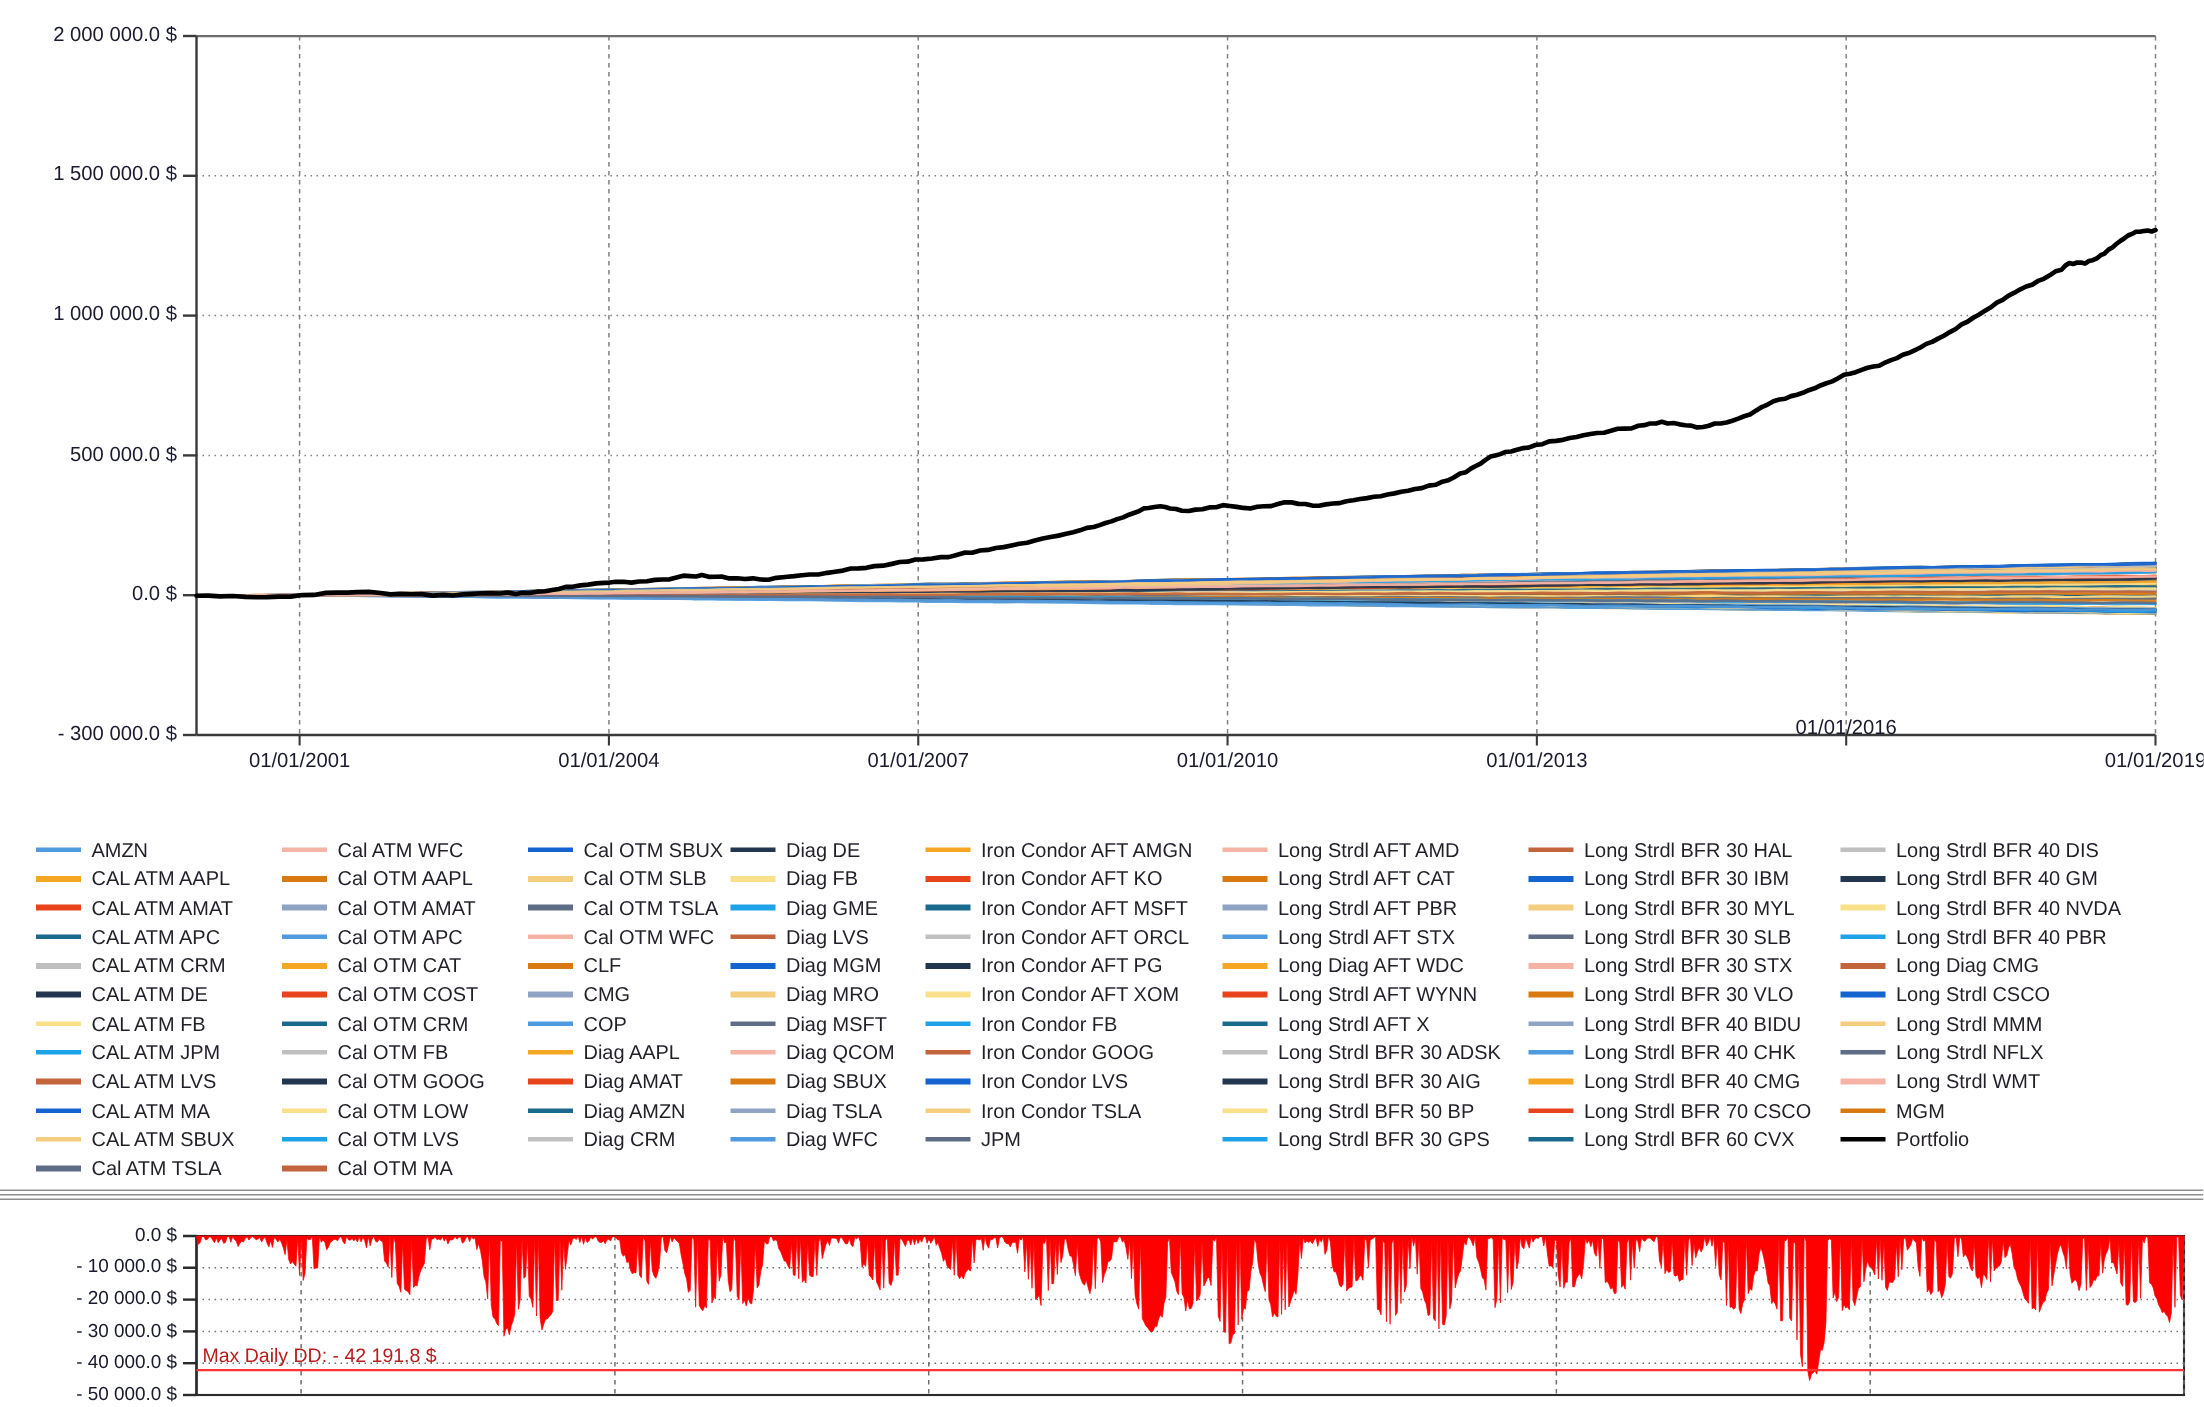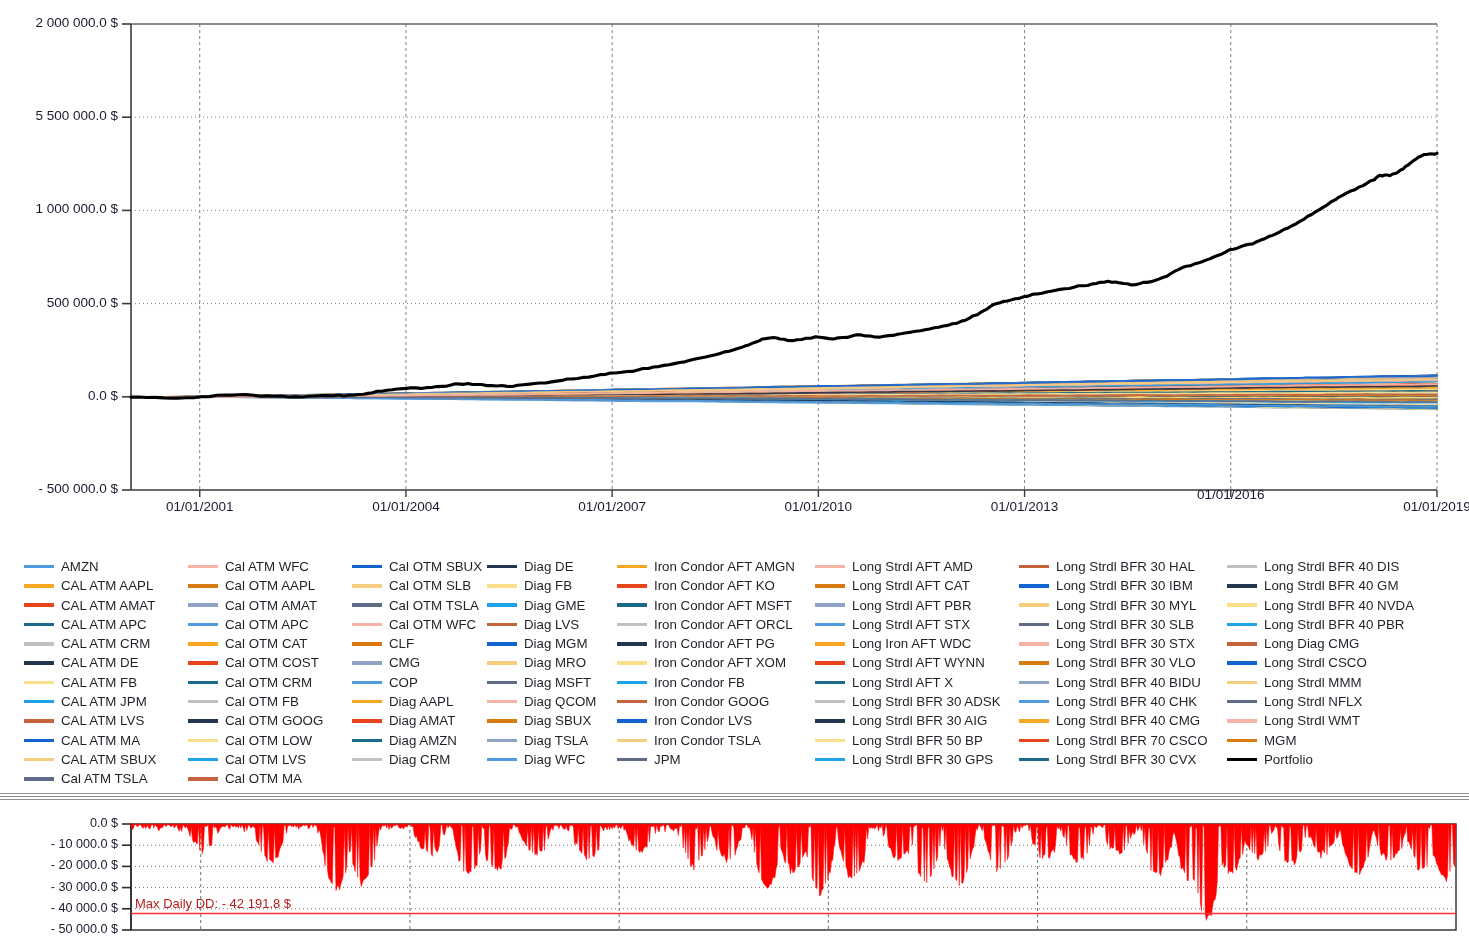--- a/index.html
+++ b/index.html
@@ -207,33 +207,33 @@
         <path d="M131.0 396.8 L139.7 396.8 L148.4 396.8 L157.1 396.8 L165.8 396.8 L174.5 396.8 L183.2 396.8 L191.9 396.8 L200.7 396.8 L209.4 396.8 L218.1 396.8 L226.8 396.8 L235.5 396.8 L244.2 396.8 L252.9 396.8 L261.6 396.8 L270.3 396.8 L279.0 396.8 L287.7 396.8 L296.4 396.8 L305.1 396.8 L313.8 396.8 L322.5 396.8 L331.3 396.8 L340.0 396.8 L348.7 396.8 L357.4 396.8 L366.1 396.8 L374.8 396.8 L383.5 396.8 L392.2 396.8 L400.9 396.8 L409.6 396.8 L418.3 396.8 L427.0 396.8 L435.7 396.8 L444.4 396.8 L453.1 396.8 L461.9 396.8 L470.6 396.8 L479.3 396.9 L488.0 396.9 L496.7 396.9 L505.4 397.0 L514.1 397.0 L522.8 397.1 L531.5 397.1 L540.2 397.2 L548.9 397.3 L557.6 397.4 L566.3 397.4 L575.0 397.5 L583.7 397.5 L592.5 397.4 L601.2 397.5 L609.9 397.5 L618.6 397.6 L627.3 397.6 L636.0 397.8 L644.7 397.9 L653.4 397.8 L662.1 398.0 L670.8 397.9 L679.5 397.8 L688.2 398.1 L696.9 398.0 L705.6 398.0 L714.3 398.0 L723.1 398.3 L731.8 398.4 L740.5 398.2 L749.2 398.3 L757.9 398.5 L766.6 398.6 L775.3 398.6 L784.0 398.5 L792.7 398.6 L801.4 398.9 L810.1 398.8 L818.8 399.0 L827.5 399.0 L836.2 399.0 L844.9 399.1 L853.7 399.4 L862.4 399.1 L871.1 399.0 L879.8 399.2 L888.5 399.3 L897.2 399.3 L905.9 399.4 L914.6 399.5 L923.3 399.6 L932.0 399.5 L940.7 399.8 L949.4 399.5 L958.1 399.6 L966.8 399.8 L975.5 399.9 L984.3 399.9 L993.0 400.1 L1001.7 400.0 L1010.4 400.0 L1019.1 399.8 L1027.8 400.1 L1036.5 400.3 L1045.2 400.2 L1053.9 400.0 L1062.6 400.2 L1071.3 400.5 L1080.0 400.3 L1088.7 400.2 L1097.4 400.6 L1106.1 400.5 L1114.9 400.4 L1123.6 400.4 L1132.3 400.7 L1141.0 400.9 L1149.7 400.9 L1158.4 401.0 L1167.1 401.0 L1175.8 400.8 L1184.5 401.0 L1193.2 401.1 L1201.9 400.9 L1210.6 401.1 L1219.3 401.0 L1228.0 401.0 L1236.7 401.2 L1245.5 401.5 L1254.2 401.5 L1262.9 401.7 L1271.6 401.7 L1280.3 401.7 L1289.0 401.9 L1297.7 401.7 L1306.4 401.6 L1315.1 401.7 L1323.8 401.8 L1332.5 402.1 L1341.2 402.1 L1349.9 402.2 L1358.6 402.3 L1367.3 402.4 L1376.1 402.5 L1384.8 402.6 L1393.5 402.4 L1402.2 402.3 L1410.9 402.2 L1419.6 402.3 L1428.3 402.4 L1437.0 402.5 " fill="none" stroke="#1FA3E8" stroke-width="1.7" stroke-linejoin="round" stroke-linecap="round" opacity="0.92"></path>
         <path d="M131.0 396.8 L139.7 396.8 L148.4 396.8 L157.1 396.8 L165.8 396.8 L174.5 396.8 L183.2 396.8 L191.9 396.8 L200.7 396.8 L209.4 396.8 L218.1 396.8 L226.8 396.8 L235.5 396.8 L244.2 396.8 L252.9 396.8 L261.6 396.8 L270.3 396.8 L279.0 396.8 L287.7 396.8 L296.4 396.8 L305.1 396.8 L313.8 396.8 L322.5 396.8 L331.3 396.8 L340.0 396.8 L348.7 396.8 L357.4 396.8 L366.1 396.8 L374.8 396.8 L383.5 396.8 L392.2 396.8 L400.9 396.8 L409.6 396.8 L418.3 396.8 L427.0 396.8 L435.7 396.8 L444.4 396.7 L453.1 396.6 L461.9 396.7 L470.6 396.6 L479.3 396.7 L488.0 396.6 L496.7 396.6 L505.4 396.6 L514.1 396.6 L522.8 396.6 L531.5 396.6 L540.2 396.6 L548.9 396.5 L557.6 396.4 L566.3 396.5 L575.0 396.5 L583.7 396.4 L592.5 396.4 L601.2 396.5 L609.9 396.5 L618.6 396.5 L627.3 396.5 L636.0 396.5 L644.7 396.2 L653.4 396.2 L662.1 396.1 L670.8 396.0 L679.5 396.0 L688.2 395.8 L696.9 396.0 L705.6 395.9 L714.3 396.0 L723.1 396.0 L731.8 395.8 L740.5 396.0 L749.2 395.8 L757.9 395.7 L766.6 396.0 L775.3 396.0 L784.0 395.7 L792.7 396.0 L801.4 395.9 L810.1 395.8 L818.8 396.0 L827.5 396.0 L836.2 396.1 L844.9 396.0 L853.7 396.0 L862.4 395.8 L871.1 395.7 L879.8 395.9 L888.5 396.0 L897.2 396.0 L905.9 395.6 L914.6 395.6 L923.3 395.8 L932.0 395.5 L940.7 395.4 L949.4 395.6 L958.1 395.4 L966.8 395.5 L975.5 395.6 L984.3 395.6 L993.0 395.6 L1001.7 395.7 L1010.4 395.5 L1019.1 395.5 L1027.8 395.2 L1036.5 395.4 L1045.2 395.4 L1053.9 395.3 L1062.6 395.5 L1071.3 395.5 L1080.0 395.2 L1088.7 395.3 L1097.4 395.4 L1106.1 395.2 L1114.9 395.2 L1123.6 395.2 L1132.3 394.8 L1141.0 394.9 L1149.7 395.1 L1158.4 395.1 L1167.1 395.1 L1175.8 395.3 L1184.5 395.0 L1193.2 395.0 L1201.9 394.9 L1210.6 394.8 L1219.3 395.0 L1228.0 395.1 L1236.7 394.7 L1245.5 394.8 L1254.2 394.7 L1262.9 394.5 L1271.6 394.6 L1280.3 394.7 L1289.0 394.8 L1297.7 394.6 L1306.4 394.8 L1315.1 394.8 L1323.8 394.7 L1332.5 394.4 L1341.2 394.5 L1349.9 394.3 L1358.6 394.3 L1367.3 394.2 L1376.1 394.5 L1384.8 394.3 L1393.5 394.3 L1402.2 394.5 L1410.9 394.5 L1419.6 394.3 L1428.3 394.5 L1437.0 394.6 " fill="none" stroke="#C4643C" stroke-width="1.7" stroke-linejoin="round" stroke-linecap="round" opacity="0.92"></path>
         <path d="M131.0 396.8 L139.7 396.8 L148.4 396.8 L157.1 396.8 L165.8 396.8 L174.5 396.8 L183.2 396.8 L191.9 396.8 L200.7 396.8 L209.4 396.8 L218.1 396.7 L226.8 396.6 L235.5 396.5 L244.2 396.4 L252.9 396.2 L261.6 396.0 L270.3 395.9 L279.0 395.7 L287.7 395.6 L296.4 395.4 L305.1 395.3 L313.8 395.1 L322.5 394.9 L331.3 394.8 L340.0 394.6 L348.7 394.4 L357.4 394.4 L366.1 394.2 L374.8 394.0 L383.5 393.9 L392.2 393.8 L400.9 393.5 L409.6 393.5 L418.3 393.5 L427.0 393.3 L435.7 393.0 L444.4 392.8 L453.1 392.6 L461.9 392.4 L470.6 392.4 L479.3 392.3 L488.0 392.2 L496.7 392.1 L505.4 391.8 L514.1 391.8 L522.8 391.6 L531.5 391.3 L540.2 391.0 L548.9 391.0 L557.6 390.9 L566.3 390.9 L575.0 390.9 L583.7 390.7 L592.5 390.3 L601.2 390.4 L609.9 389.9 L618.6 389.7 L627.3 389.8 L636.0 389.6 L644.7 389.7 L653.4 389.6 L662.1 389.1 L670.8 389.1 L679.5 389.0 L688.2 388.6 L696.9 388.3 L705.6 388.5 L714.3 388.4 L723.1 388.4 L731.8 388.0 L740.5 388.1 L749.2 387.8 L757.9 387.4 L766.6 387.1 L775.3 387.0 L784.0 387.2 L792.7 386.8 L801.4 386.7 L810.1 386.5 L818.8 386.2 L827.5 386.2 L836.2 386.0 L844.9 386.0 L853.7 385.8 L862.4 385.6 L871.1 385.6 L879.8 385.4 L888.5 385.2 L897.2 385.2 L905.9 385.0 L914.6 384.8 L923.3 384.4 L932.0 384.3 L940.7 384.1 L949.4 384.0 L958.1 384.0 L966.8 383.9 L975.5 384.0 L984.3 383.8 L993.0 383.5 L1001.7 383.4 L1010.4 383.2 L1019.1 383.1 L1027.8 383.0 L1036.5 382.6 L1045.2 382.6 L1053.9 382.2 L1062.6 381.9 L1071.3 381.9 L1080.0 381.8 L1088.7 381.7 L1097.4 381.5 L1106.1 381.4 L1114.9 381.0 L1123.6 381.0 L1132.3 381.2 L1141.0 380.9 L1149.7 380.8 L1158.4 380.5 L1167.1 380.1 L1175.8 380.0 L1184.5 380.1 L1193.2 380.1 L1201.9 379.9 L1210.6 379.9 L1219.3 379.4 L1228.0 379.5 L1236.7 379.3 L1245.5 379.1 L1254.2 378.9 L1262.9 378.6 L1271.6 378.4 L1280.3 378.5 L1289.0 378.1 L1297.7 378.1 L1306.4 377.7 L1315.1 377.7 L1323.8 377.8 L1332.5 377.8 L1341.2 377.3 L1349.9 377.0 L1358.6 376.9 L1367.3 377.0 L1376.1 376.6 L1384.8 376.3 L1393.5 376.3 L1402.2 376.4 L1410.9 376.4 L1419.6 376.4 L1428.3 376.1 L1437.0 375.8 " fill="none" stroke="#1464D0" stroke-width="1.7" stroke-linejoin="round" stroke-linecap="round" opacity="0.92"></path>
         <path d="M131.0 396.8 L139.7 396.8 L148.4 396.8 L157.1 396.8 L165.8 396.8 L174.5 396.8 L183.2 396.8 L191.9 396.8 L200.7 396.8 L209.4 396.8 L218.1 396.7 L226.8 396.7 L235.5 396.6 L244.2 396.4 L252.9 396.3 L261.6 396.2 L270.3 396.1 L279.0 395.9 L287.7 395.8 L296.4 395.7 L305.1 395.5 L313.8 395.4 L322.5 395.3 L331.3 395.2 L340.0 395.1 L348.7 394.9 L357.4 394.8 L366.1 394.7 L374.8 394.5 L383.5 394.5 L392.2 394.4 L400.9 394.3 L409.6 394.2 L418.3 393.9 L427.0 393.8 L435.7 393.7 L444.4 393.5 L453.1 393.4 L461.9 393.3 L470.6 393.3 L479.3 393.0 L488.0 392.9 L496.7 392.9 L505.4 392.7 L514.1 392.6 L522.8 392.5 L531.5 392.4 L540.2 392.2 L548.9 392.0 L557.6 391.9 L566.3 391.7 L575.0 391.6 L583.7 391.5 L592.5 391.5 L601.2 391.3 L609.9 391.1 L618.6 391.1 L627.3 391.0 L636.0 390.8 L644.7 390.8 L653.4 390.6 L662.1 390.4 L670.8 390.1 L679.5 390.1 L688.2 390.1 L696.9 389.8 L705.6 389.8 L714.3 389.7 L723.1 389.6 L731.8 389.5 L740.5 389.3 L749.2 389.1 L757.9 388.9 L766.6 389.0 L775.3 389.0 L784.0 388.7 L792.7 388.6 L801.4 388.3 L810.1 388.1 L818.8 388.1 L827.5 387.9 L836.2 388.0 L844.9 387.6 L853.7 387.7 L862.4 387.6 L871.1 387.4 L879.8 387.3 L888.5 387.1 L897.2 386.9 L905.9 386.7 L914.6 386.6 L923.3 386.5 L932.0 386.4 L940.7 386.4 L949.4 386.3 L958.1 386.3 L966.8 386.1 L975.5 386.0 L984.3 385.7 L993.0 385.6 L1001.7 385.6 L1010.4 385.5 L1019.1 385.2 L1027.8 384.9 L1036.5 384.9 L1045.2 384.6 L1053.9 384.6 L1062.6 384.6 L1071.3 384.3 L1080.0 384.4 L1088.7 384.2 L1097.4 384.0 L1106.1 383.8 L1114.9 383.6 L1123.6 383.7 L1132.3 383.6 L1141.0 383.3 L1149.7 383.3 L1158.4 383.2 L1167.1 383.2 L1175.8 383.0 L1184.5 382.8 L1193.2 382.7 L1201.9 382.4 L1210.6 382.5 L1219.3 382.4 L1228.0 382.1 L1236.7 381.9 L1245.5 382.0 L1254.2 382.0 L1262.9 381.6 L1271.6 381.4 L1280.3 381.4 L1289.0 381.2 L1297.7 381.0 L1306.4 381.0 L1315.1 380.9 L1323.8 380.8 L1332.5 380.8 L1341.2 380.4 L1349.9 380.4 L1358.6 380.3 L1367.3 380.3 L1376.1 380.2 L1384.8 380.0 L1393.5 379.8 L1402.2 379.6 L1410.9 379.5 L1419.6 379.3 L1428.3 379.2 L1437.0 379.2 " fill="none" stroke="#F5CD7E" stroke-width="1.7" stroke-linejoin="round" stroke-linecap="round" opacity="0.92"></path>
         <path d="M131.0 396.8 L139.7 396.8 L148.4 396.8 L157.1 396.8 L165.8 396.8 L174.5 396.8 L183.2 396.8 L191.9 396.8 L200.7 396.8 L209.4 396.8 L218.1 396.8 L226.8 396.8 L235.5 396.8 L244.2 396.8 L252.9 396.8 L261.6 396.8 L270.3 396.8 L279.0 396.8 L287.7 396.8 L296.4 396.8 L305.1 396.8 L313.8 396.8 L322.5 396.9 L331.3 396.9 L340.0 396.9 L348.7 397.0 L357.4 397.0 L366.1 397.1 L374.8 397.1 L383.5 397.1 L392.2 397.2 L400.9 397.3 L409.6 397.4 L418.3 397.3 L427.0 397.4 L435.7 397.5 L444.4 397.4 L453.1 397.5 L461.9 397.4 L470.6 397.6 L479.3 397.5 L488.0 397.6 L496.7 397.7 L505.4 397.8 L514.1 397.8 L522.8 397.8 L531.5 397.7 L540.2 397.8 L548.9 397.9 L557.6 397.9 L566.3 398.1 L575.0 398.1 L583.7 398.0 L592.5 398.0 L601.2 398.1 L609.9 398.1 L618.6 398.1 L627.3 398.4 L636.0 398.4 L644.7 398.5 L653.4 398.6 L662.1 398.7 L670.8 398.6 L679.5 398.7 L688.2 398.8 L696.9 398.7 L705.6 398.7 L714.3 398.6 L723.1 398.9 L731.8 399.1 L740.5 398.7 L749.2 398.8 L757.9 399.0 L766.6 399.0 L775.3 399.0 L784.0 398.8 L792.7 399.0 L801.4 399.0 L810.1 398.9 L818.8 398.9 L827.5 398.8 L836.2 399.0 L844.9 399.2 L853.7 399.3 L862.4 399.4 L871.1 399.3 L879.8 399.1 L888.5 399.1 L897.2 399.1 L905.9 399.3 L914.6 399.6 L923.3 399.9 L932.0 399.6 L940.7 399.8 L949.4 400.0 L958.1 400.0 L966.8 400.0 L975.5 400.1 L984.3 400.1 L993.0 400.2 L1001.7 400.2 L1010.4 400.4 L1019.1 400.1 L1027.8 400.0 L1036.5 400.1 L1045.2 400.1 L1053.9 400.1 L1062.6 400.5 L1071.3 400.5 L1080.0 400.3 L1088.7 400.4 L1097.4 400.5 L1106.1 400.3 L1114.9 400.6 L1123.6 400.4 L1132.3 400.8 L1141.0 400.6 L1149.7 400.4 L1158.4 400.5 L1167.1 400.8 L1175.8 400.8 L1184.5 400.7 L1193.2 400.9 L1201.9 401.0 L1210.6 401.0 L1219.3 401.1 L1228.0 401.3 L1236.7 401.4 L1245.5 401.2 L1254.2 401.1 L1262.9 401.0 L1271.6 401.3 L1280.3 401.6 L1289.0 401.3 L1297.7 401.6 L1306.4 401.8 L1315.1 401.6 L1323.8 401.4 L1332.5 401.4 L1341.2 401.3 L1349.9 401.3 L1358.6 401.4 L1367.3 401.5 L1376.1 401.6 L1384.8 401.6 L1393.5 401.9 L1402.2 402.0 L1410.9 401.7 L1419.6 401.7 L1428.3 401.8 L1437.0 402.0 " fill="none" stroke="#5E6C85" stroke-width="1.7" stroke-linejoin="round" stroke-linecap="round" opacity="0.92"></path>
         <path d="M131.0 396.8 L139.7 396.8 L148.4 396.8 L157.1 396.8 L165.8 396.8 L174.5 396.8 L183.2 396.8 L191.9 396.8 L200.7 396.8 L209.4 396.8 L218.1 396.8 L226.8 396.8 L235.5 396.8 L244.2 396.8 L252.9 396.8 L261.6 396.8 L270.3 396.8 L279.0 396.8 L287.7 396.7 L296.4 396.7 L305.1 396.6 L313.8 396.5 L322.5 396.4 L331.3 396.3 L340.0 396.2 L348.7 396.1 L357.4 396.0 L366.1 395.9 L374.8 395.8 L383.5 395.8 L392.2 395.6 L400.9 395.6 L409.6 395.4 L418.3 395.3 L427.0 395.2 L435.7 395.2 L444.4 395.0 L453.1 394.9 L461.9 394.9 L470.6 394.8 L479.3 394.7 L488.0 394.6 L496.7 394.6 L505.4 394.4 L514.1 394.2 L522.8 394.3 L531.5 394.1 L540.2 394.0 L548.9 393.8 L557.6 393.9 L566.3 393.8 L575.0 393.6 L583.7 393.6 L592.5 393.4 L601.2 393.4 L609.9 393.4 L618.6 393.3 L627.3 393.1 L636.0 393.1 L644.7 392.9 L653.4 392.7 L662.1 392.5 L670.8 392.4 L679.5 392.5 L688.2 392.3 L696.9 392.1 L705.6 392.1 L714.3 392.2 L723.1 392.0 L731.8 392.1 L740.5 392.0 L749.2 391.7 L757.9 391.7 L766.6 391.7 L775.3 391.5 L784.0 391.4 L792.7 391.3 L801.4 391.2 L810.1 391.2 L818.8 391.1 L827.5 390.9 L836.2 390.7 L844.9 390.6 L853.7 390.7 L862.4 390.7 L871.1 390.5 L879.8 390.4 L888.5 390.3 L897.2 390.0 L905.9 390.0 L914.6 389.9 L923.3 389.8 L932.0 389.7 L940.7 389.7 L949.4 389.6 L958.1 389.3 L966.8 389.4 L975.5 389.4 L984.3 389.2 L993.0 389.2 L1001.7 389.1 L1010.4 388.9 L1019.1 388.8 L1027.8 388.7 L1036.5 388.7 L1045.2 388.7 L1053.9 388.6 L1062.6 388.4 L1071.3 388.4 L1080.0 388.3 L1088.7 388.1 L1097.4 387.9 L1106.1 387.9 L1114.9 387.9 L1123.6 387.7 L1132.3 387.4 L1141.0 387.5 L1149.7 387.5 L1158.4 387.3 L1167.1 387.2 L1175.8 387.1 L1184.5 387.1 L1193.2 386.9 L1201.9 386.9 L1210.6 386.7 L1219.3 386.7 L1228.0 386.6 L1236.7 386.5 L1245.5 386.2 L1254.2 386.2 L1262.9 386.0 L1271.6 385.9 L1280.3 386.0 L1289.0 385.8 L1297.7 385.7 L1306.4 385.6 L1315.1 385.5 L1323.8 385.4 L1332.5 385.4 L1341.2 385.4 L1349.9 385.1 L1358.6 385.1 L1367.3 384.9 L1376.1 384.9 L1384.8 384.7 L1393.5 384.6 L1402.2 384.7 L1410.9 384.6 L1419.6 384.5 L1428.3 384.4 L1437.0 384.3 " fill="none" stroke="#F5B3A5" stroke-width="1.7" stroke-linejoin="round" stroke-linecap="round" opacity="0.92"></path>
         <path d="M131.00 397.17 L138.84 397.04 L146.67 397.55 L155.16 397.35 L163.65 397.92 L170.83 398.17 L178.02 398.10 L185.85 397.78 L193.69 397.73 L201.52 396.71 L209.36 396.61 L217.20 395.23 L225.03 395.12 L231.56 395.12 L238.09 394.75 L245.93 394.59 L253.76 395.31 L260.29 396.26 L266.82 395.87 L274.01 396.20 L281.19 396.05 L288.37 397.07 L295.56 396.61 L302.09 397.03 L308.62 396.24 L315.15 395.94 L321.68 395.50 L327.55 395.62 L333.43 395.68 L338.65 395.03 L343.88 396.05 L348.45 395.17 L353.02 395.31 L358.24 394.46 L363.47 394.19 L368.04 393.38 L372.61 392.70 L377.18 391.26 L381.75 391.21 L386.98 390.24 L392.20 389.72 L397.42 388.94 L402.65 388.60 L406.57 388.38 L410.48 387.85 L415.71 387.87 L420.93 388.41 L426.16 387.67 L431.38 387.48 L436.60 386.58 L441.83 386.36 L446.40 386.22 L450.97 385.06 L455.54 383.79 L460.11 384.12 L464.03 384.36 L467.95 383.38 L472.52 384.56 L477.09 384.50 L481.66 384.43 L486.23 385.62 L491.46 385.49 L496.68 385.99 L501.90 385.54 L507.13 386.36 L512.35 386.51 L517.58 385.24 L523.45 384.69 L529.33 384.12 L534.55 383.49 L539.78 383.01 L545.65 383.03 L551.53 381.89 L556.76 381.16 L561.98 380.40 L567.20 379.00 L572.43 378.91 L577.65 378.56 L582.88 377.41 L588.75 377.13 L594.63 375.92 L599.85 374.66 L605.08 374.43 L610.30 372.97 L615.53 372.94 L621.40 372.30 L627.28 371.45 L632.50 371.42 L637.73 369.96 L642.95 368.44 L648.18 368.47 L653.40 366.98 L658.62 366.60 L663.85 365.37 L669.07 364.74 L674.30 363.64 L679.52 362.50 L684.74 361.85 L689.97 360.27 L695.19 358.99 L700.42 358.03 L705.64 357.08 L710.86 355.79 L715.44 354.78 L720.01 353.56 L724.58 351.91 L729.15 351.32 L733.07 350.07 L736.98 348.71 L740.90 347.59 L744.82 346.10 L748.74 344.90 L752.66 343.12 L755.92 342.00 L759.19 340.88 L762.45 338.94 L765.72 338.64 L769.63 337.98 L773.55 337.52 L776.82 338.02 L780.08 339.02 L784.00 339.30 L787.92 340.51 L792.49 340.67 L797.06 339.76 L801.63 339.53 L806.20 338.27 L810.77 338.19 L815.34 336.78 L819.92 337.30 L824.49 337.90 L829.06 338.62 L833.63 339.02 L838.20 337.83 L842.77 337.52 L847.34 337.42 L851.91 336.03 L856.48 334.80 L861.05 334.92 L865.63 335.92 L870.20 336.03 L874.77 337.06 L879.34 337.15 L883.91 336.27 L888.48 335.66 L893.05 335.42 L897.62 334.17 L902.19 333.53 L906.76 332.68 L911.33 332.09 L915.91 331.19 L920.48 330.82 L925.05 329.70 L929.62 328.91 L934.19 327.83 L938.76 327.16 L943.33 325.97 L947.90 325.41 L952.47 323.73 L957.05 323.17 L961.62 321.12 L965.53 320.17 L969.45 318.14 L973.37 315.64 L977.29 314.78 L980.55 312.42 L983.82 310.68 L987.08 309.06 L990.35 306.58 L993.61 304.40 L996.88 303.60 L1000.14 302.75 L1003.41 301.36 L1007.33 300.98 L1011.24 299.87 L1015.16 298.77 L1019.08 298.38 L1023.65 296.69 L1028.22 296.14 L1032.79 294.29 L1037.36 293.91 L1041.93 293.24 L1046.51 292.04 L1051.08 291.30 L1055.65 290.18 L1060.22 289.35 L1064.79 288.69 L1069.36 288.47 L1073.93 287.20 L1078.50 285.81 L1083.07 285.71 L1087.64 285.55 L1092.22 283.84 L1096.13 283.44 L1100.05 282.35 L1103.97 282.32 L1107.89 281.23 L1111.81 282.33 L1115.72 281.98 L1119.64 282.90 L1123.56 283.47 L1127.48 283.73 L1131.40 284.96 L1135.31 284.65 L1139.23 283.84 L1143.15 282.35 L1147.07 282.35 L1150.99 281.64 L1154.90 280.49 L1158.82 279.12 L1162.74 277.50 L1166.66 276.36 L1170.58 273.78 L1174.49 271.36 L1178.41 269.68 L1182.33 267.52 L1186.25 266.32 L1190.17 265.82 L1194.08 264.08 L1198.00 263.11 L1201.92 261.85 L1205.84 260.13 L1209.76 258.86 L1213.67 256.98 L1217.59 255.51 L1221.51 254.24 L1225.43 252.15 L1229.35 249.84 L1233.26 249.17 L1237.18 248.14 L1241.10 246.56 L1245.02 245.14 L1248.94 244.32 L1252.85 243.85 L1256.77 241.72 L1260.69 240.08 L1264.61 238.73 L1268.53 236.55 L1272.44 235.38 L1276.36 233.56 L1280.28 231.65 L1284.20 229.25 L1288.12 227.92 L1292.03 225.76 L1295.95 223.82 L1299.87 221.40 L1303.79 219.35 L1307.71 216.21 L1311.62 214.50 L1315.54 211.84 L1319.46 209.65 L1323.38 207.11 L1327.30 204.81 L1331.21 201.72 L1335.13 199.96 L1339.05 197.07 L1342.97 195.12 L1346.89 192.85 L1350.80 191.01 L1354.72 189.85 L1358.64 187.29 L1362.56 185.88 L1366.48 183.56 L1370.39 180.88 L1374.31 179.83 L1376.92 177.04 L1379.54 175.36 L1382.15 176.00 L1384.76 174.98 L1387.37 175.06 L1389.98 175.73 L1392.60 173.98 L1395.21 173.49 L1397.82 172.30 L1400.43 170.14 L1403.04 169.01 L1405.66 166.41 L1408.27 164.98 L1410.88 162.68 L1413.49 160.64 L1416.10 158.95 L1418.72 157.00 L1421.33 155.97 L1423.94 154.53 L1426.55 154.48 L1429.16 154.01 L1431.78 153.73 L1434.39 154.32 L1437.00 153.36 " fill="none" stroke="#000000" stroke-width="3.1" stroke-linejoin="round" stroke-linecap="round"></path>
       </svg>
     <div id="equity-ylabels">
         <div class="ytick-label" style="left: 0px; width: 118px; top: 15px;">2 000 000.0 $</div>
-        <div class="ytick-label" style="left: 0px; width: 118px; top: 108.2px;">5 500 000.0 $</div>
+        <div class="ytick-label" style="left: 0px; width: 118px; top: 108.2px;">1 500 000.0 $</div>
         <div class="ytick-label" style="left: 0px; width: 118px; top: 201.4px;">1 000 000.0 $</div>
         <div class="ytick-label" style="left: 0px; width: 118px; top: 294.6px;">500 000.0 $</div>
         <div class="ytick-label" style="left: 0px; width: 118px; top: 387.8px;">0.0 $</div>
-        <div class="ytick-label" style="left: 0px; width: 118px; top: 481px;">- 500 000.0 $</div>
+        <div class="ytick-label" style="left: 0px; width: 118px; top: 481px;">- 300 000.0 $</div>
       </div>
     <div id="equity-xlabels">
         <div class="xtick-label" style="left: 145.737px; width: 108px; text-align: center; top: 499px;">01/01/2001</div>
         <div class="xtick-label" style="left: 351.947px; width: 108px; text-align: center; top: 499px;">01/01/2004</div>
         <div class="xtick-label" style="left: 558.158px; width: 108px; text-align: center; top: 499px;">01/01/2007</div>
         <div class="xtick-label" style="left: 764.368px; width: 108px; text-align: center; top: 499px;">01/01/2010</div>
         <div class="xtick-label" style="left: 970.579px; width: 108px; text-align: center; top: 499px;">01/01/2013</div>
-        <div class="xtick-label" style="left: 1176.79px; width: 108px; text-align: center; top: 487px;">01/01/2016</div>
+        <div class="xtick-label" style="left: 1176.79px; width: 108px; text-align: center; top: 477px;">01/01/2016</div>
         <div class="xtick-label" style="left: 1383px; width: 108px; text-align: center; top: 499px;">01/01/2019</div>
       </div>
   </div>
 
   <div id="legend">
       <div class="legend-col" style="position: absolute; left: 24px; top: 5px; width: 164px;">
         <div class="legend-item">
           <span class="legend-swatch" style="background: rgb(78, 155, 224);"></span>
           <span class="legend-label">AMZN</span>
         </div>
@@ -482,21 +482,21 @@
         <div class="legend-item">
           <span class="legend-swatch" style="background: rgb(143, 164, 196);"></span>
           <span class="legend-label">Long Strdl AFT PBR</span>
         </div>
         <div class="legend-item">
           <span class="legend-swatch" style="background: rgb(78, 155, 224);"></span>
           <span class="legend-label">Long Strdl AFT STX</span>
         </div>
         <div class="legend-item">
           <span class="legend-swatch" style="background: rgb(245, 166, 35);"></span>
-          <span class="legend-label">Long Iron AFT WDC</span>
+          <span class="legend-label">Long Diag AFT WDC</span>
         </div>
         <div class="legend-item">
           <span class="legend-swatch" style="background: rgb(232, 68, 28);"></span>
           <span class="legend-label">Long Strdl AFT WYNN</span>
         </div>
         <div class="legend-item">
           <span class="legend-swatch" style="background: rgb(26, 106, 142);"></span>
           <span class="legend-label">Long Strdl AFT X</span>
         </div>
         <div class="legend-item">
@@ -552,21 +552,21 @@
         <div class="legend-item">
           <span class="legend-swatch" style="background: rgb(245, 166, 35);"></span>
           <span class="legend-label">Long Strdl BFR 40 CMG</span>
         </div>
         <div class="legend-item">
           <span class="legend-swatch" style="background: rgb(232, 68, 28);"></span>
           <span class="legend-label">Long Strdl BFR 70 CSCO</span>
         </div>
         <div class="legend-item">
           <span class="legend-swatch" style="background: rgb(26, 106, 142);"></span>
-          <span class="legend-label">Long Strdl BFR 30 CVX</span>
+          <span class="legend-label">Long Strdl BFR 60 CVX</span>
         </div>
       </div>
       <div class="legend-col" style="position: absolute; left: 1227px; top: 5px; width: 210px;">
         <div class="legend-item">
           <span class="legend-swatch" style="background: rgb(192, 192, 192);"></span>
           <span class="legend-label">Long Strdl BFR 40 DIS</span>
         </div>
         <div class="legend-item">
           <span class="legend-swatch" style="background: rgb(34, 54, 79);"></span>
           <span class="legend-label">Long Strdl BFR 40 GM</span>

